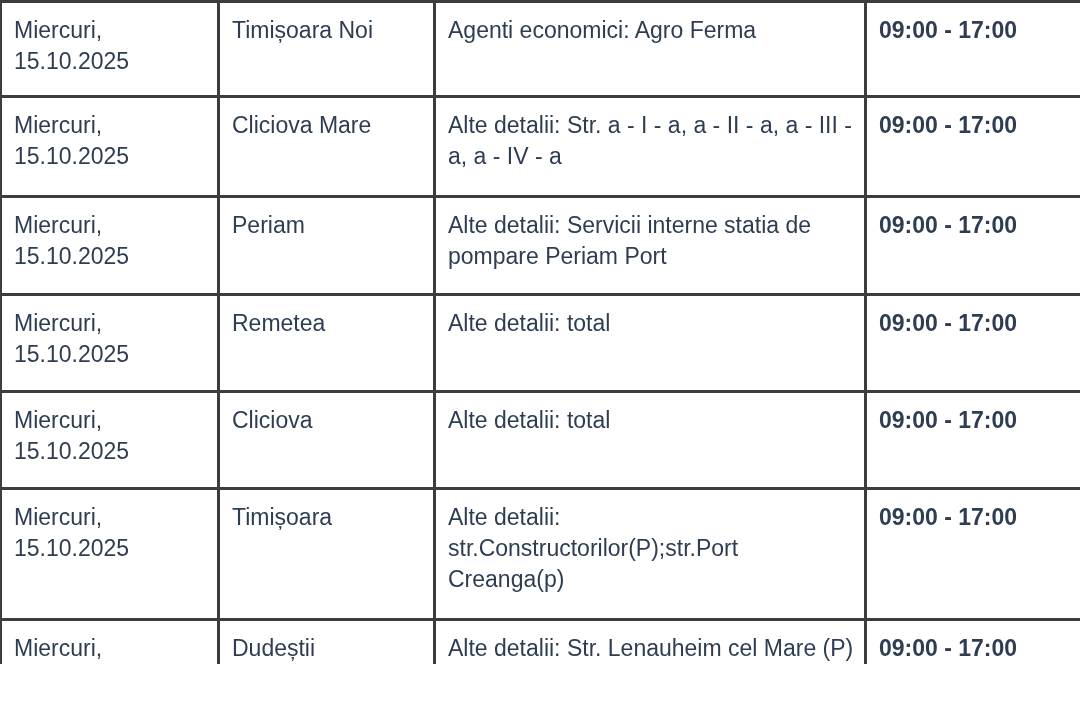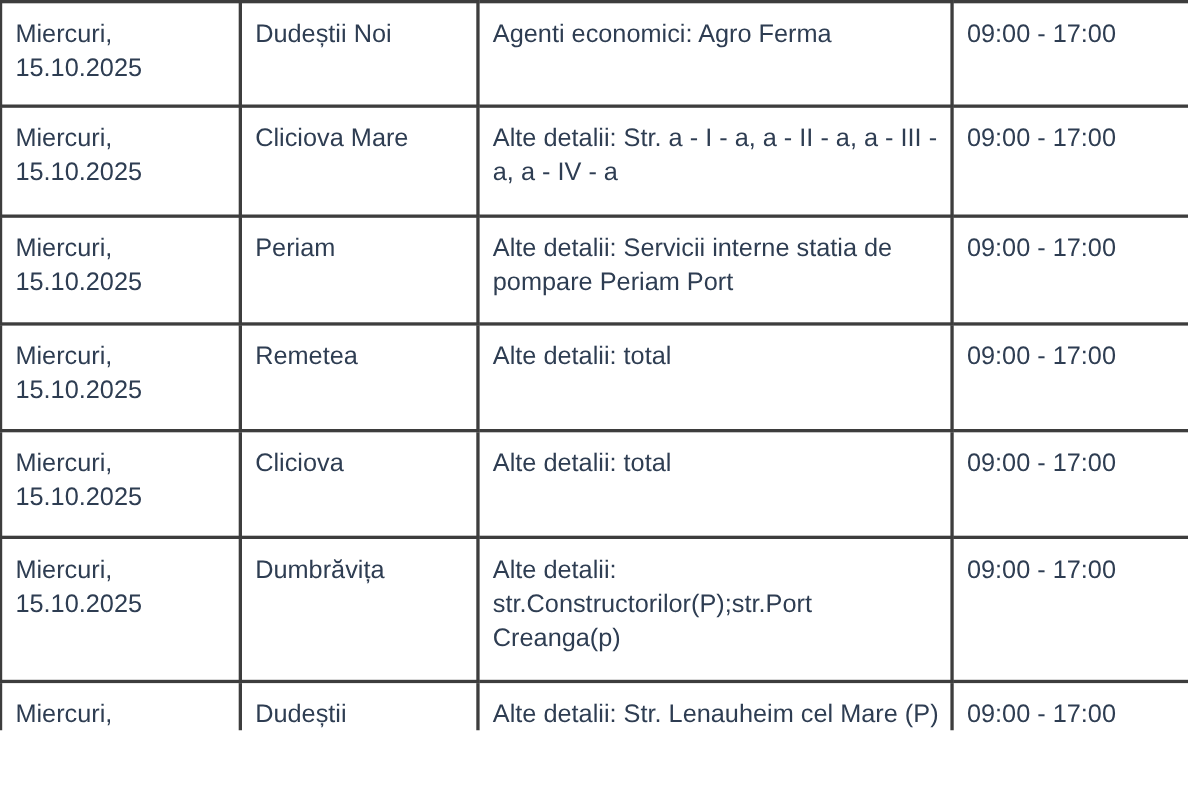--- a/index.html
+++ b/index.html
@@ -27,21 +27,21 @@
     box-sizing: border-box;
     padding: 12px 10px 10px 12px;
     color: #2e3d52;
     font-size: 23px;
     line-height: 31px;
     background: #ffffff;
     overflow: hidden;
     word-wrap: break-word;
   }
   td.details-cell { padding-right: 28px; }
-  td.hours-cell { white-space: nowrap; }
+  td.hours-cell { white-space: nowrap; font-weight: bold; }
   
   tr.row-0 td { height: 95px; }
   tr.row-1 td { height: 100px; }
   tr.row-2 td { height: 98px; }
   tr.row-3 td { height: 97px; }
   tr.row-4 td { height: 97px; }
   tr.row-5 td { height: 131px; }
   tr.row-6 td { height: 95px; }
   tr.row-partial td { height: 40px; }
 </style>
@@ -55,21 +55,21 @@
       <col style="width:216px">
       <col style="width:431px">
       <col style="width:216px">
     </colgroup>
     <tbody>
         <tr class="row-0">
           <td>
             <div>Miercuri,</div>
             <div>15.10.2025</div>
           </td>
-          <td>Dudeștii Noi</td>
+          <td>Timișoara Noi</td>
           <td class="details-cell">Agenti economici: Agro Ferma</td>
           <td class="hours-cell">09:00 - 17:00</td>
         </tr>
         <tr class="row-1">
           <td>
             <div>Miercuri,</div>
             <div>15.10.2025</div>
           </td>
           <td>Cliciova Mare</td>
           <td class="details-cell">Alte detalii: Str. a - I - a, a - II - a, a - III - a, a - IV - a</td>
@@ -100,21 +100,21 @@
           </td>
           <td>Cliciova</td>
           <td class="details-cell">Alte detalii: total</td>
           <td class="hours-cell">09:00 - 17:00</td>
         </tr>
         <tr class="row-5">
           <td>
             <div>Miercuri,</div>
             <div>15.10.2025</div>
           </td>
-          <td>Dumbrăvița</td>
+          <td>Timișoara</td>
           <td class="details-cell">Alte detalii: str.Constructorilor(P);str.Port Creanga(p)</td>
           <td class="hours-cell">09:00 - 17:00</td>
         </tr>
         <tr class="row-6">
           <td>
             <div>Miercuri,</div>
             <div>15.10.2025</div>
           </td>
           <td>Dudeștii</td>
           <td class="details-cell">Alte detalii: Str. Lenauheim cel Mare (P)</td>

